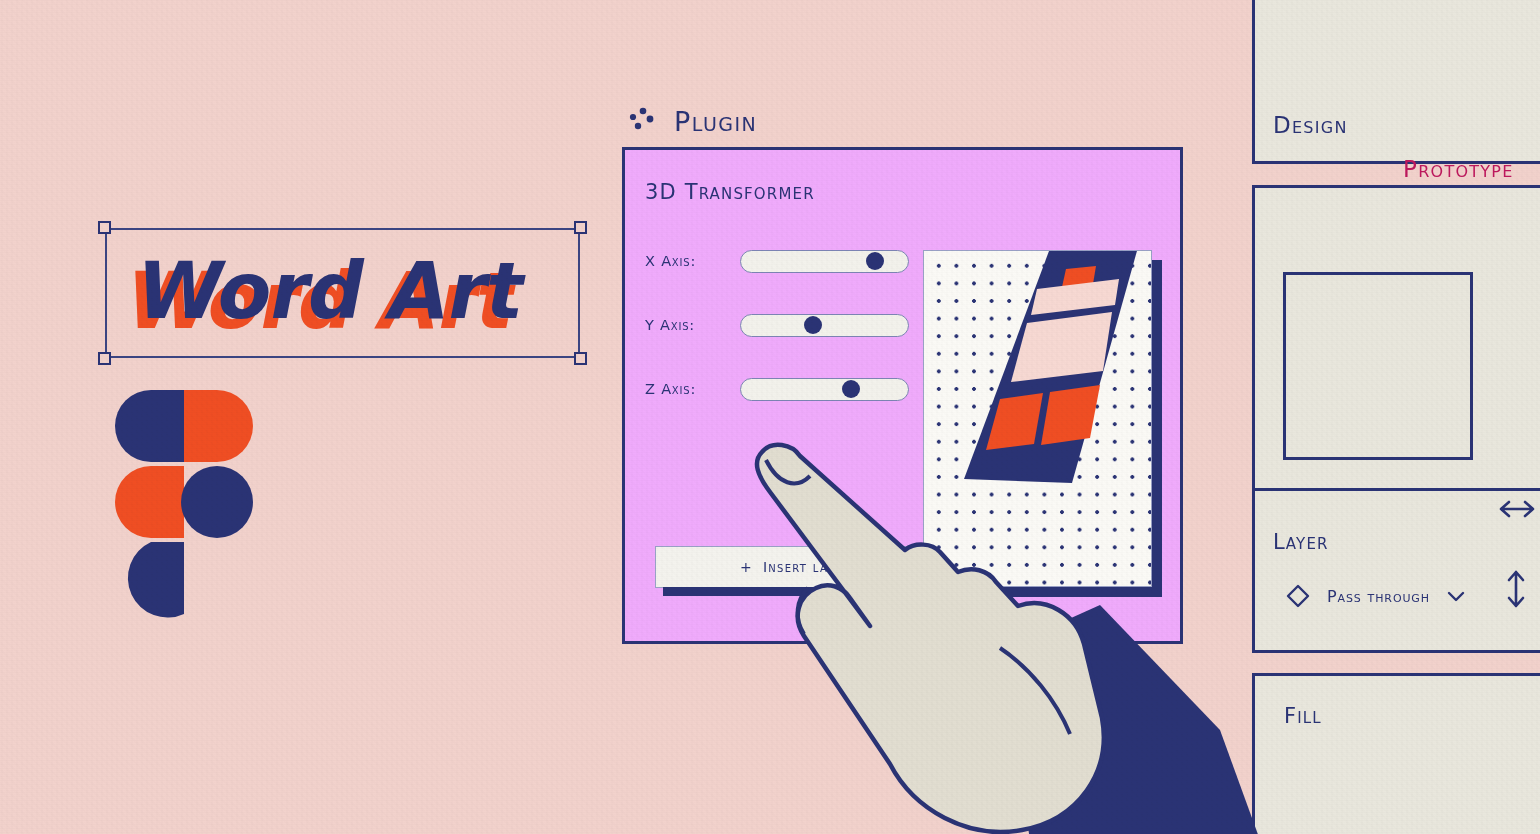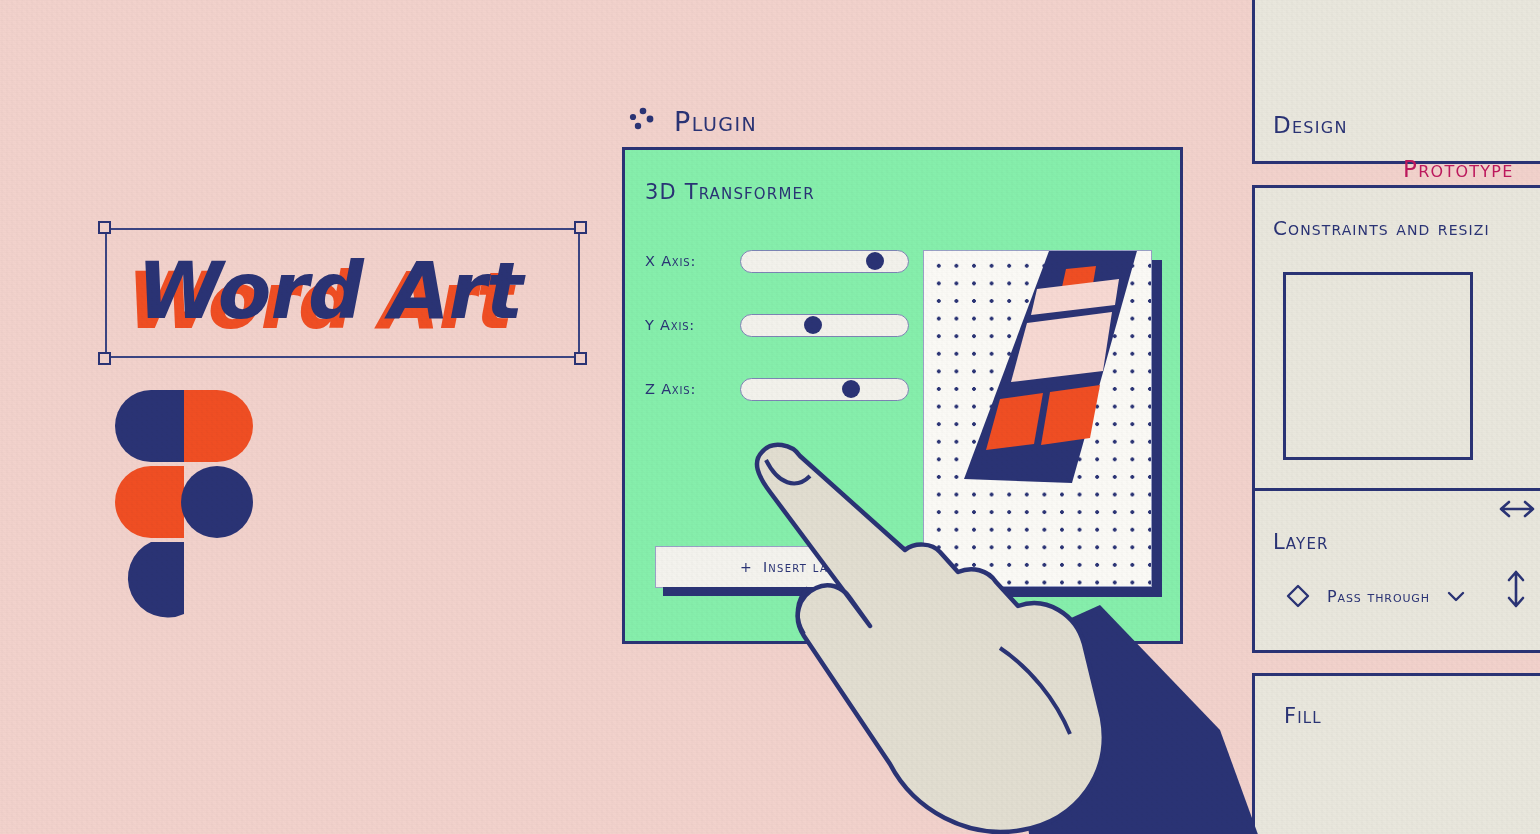--- a/index.html
+++ b/index.html
@@ -60,21 +60,21 @@
   
   #figma-logo{ position:absolute; left:113px; top:388px; width:142px; height:230px; z-index:20; }
 
   
   #plugin-header{ position:absolute; left:628px; top:106px; display:flex; align-items:flex-start; gap:16px; z-index:21; }
   #plugin-dots-icon{ width:30px; height:30px; position:relative; }
   #plugin-title{ font-size:27px; }
 
   #plugin-panel{
     position:absolute; left:622px; top:147px; width:561px; height:497px;
-    background:#86efac;
+    background:#f0abfc;
     border:3px solid #2a3375;
     z-index:20;
   }
   #plugin-panel::before{
     content:""; position:absolute; inset:-1px;
     border:1px solid rgba(42,51,117,.45);
     pointer-events:none;
   }
   #plugin-panel-title{ position:absolute; left:20px; top:30px; font-size:21px; }
 
@@ -279,21 +279,20 @@
     <path d="M300 248 C 330 268, 356 300, 370 334" fill="none" stroke="#2a3375" stroke-width="4"></path>
   </svg>
 </div>
 
 <div id="panel-tabs" class="right-panel">
   <div id="tab-design" class="tab-item sc">Design</div>
   <div id="tab-prototype" class="tab-item sc">Prototype</div>
 </div>
 
 <div id="panel-constraints" class="right-panel">
-  <div id="constraints-heading" class="sc">Constraints and resizi</div>
   <div id="constraints-box"></div>
 
   <span id="constraint-arrow-h">
     <svg width="40" height="22" viewBox="0 0 40 22">
       <path d="M4 11 H36 M4 11 L12 4 M4 11 L12 18 M36 11 L28 4 M36 11 L28 18" fill="none" stroke="#2a3375" stroke-width="2.6" stroke-linecap="round" stroke-linejoin="round"></path>
     </svg>
   </span>
 
   <span id="constraint-arrow-v">
     <svg width="22" height="42" viewBox="0 0 22 42">

